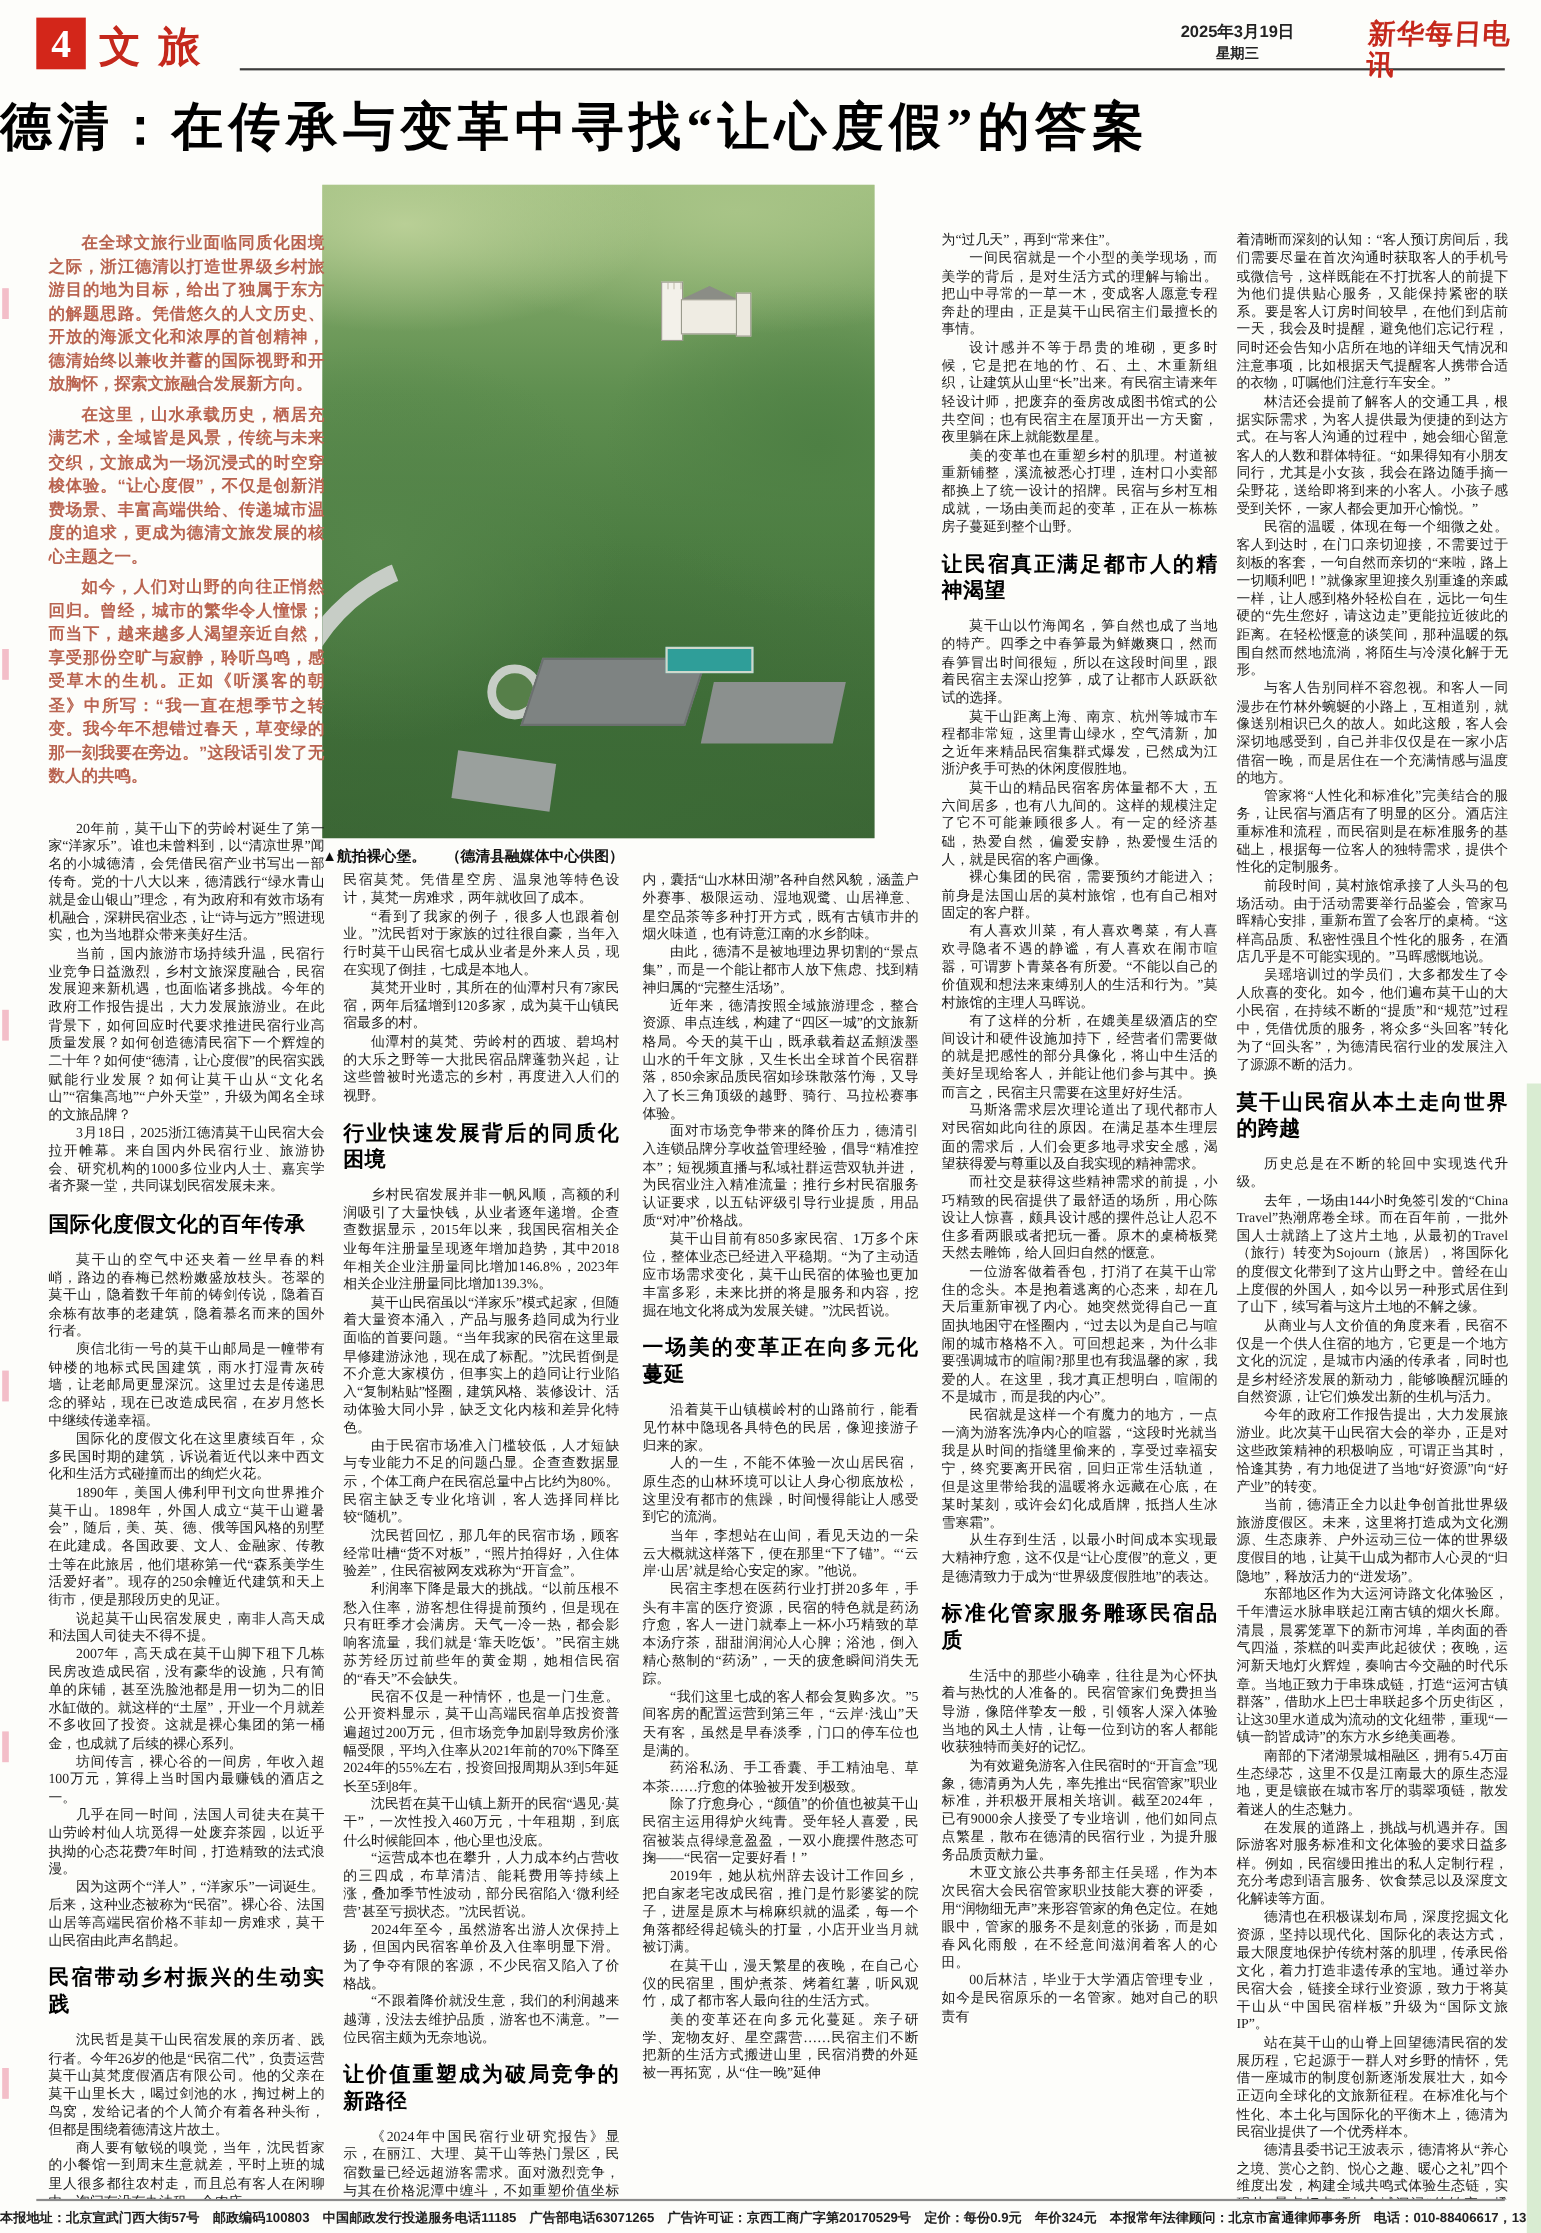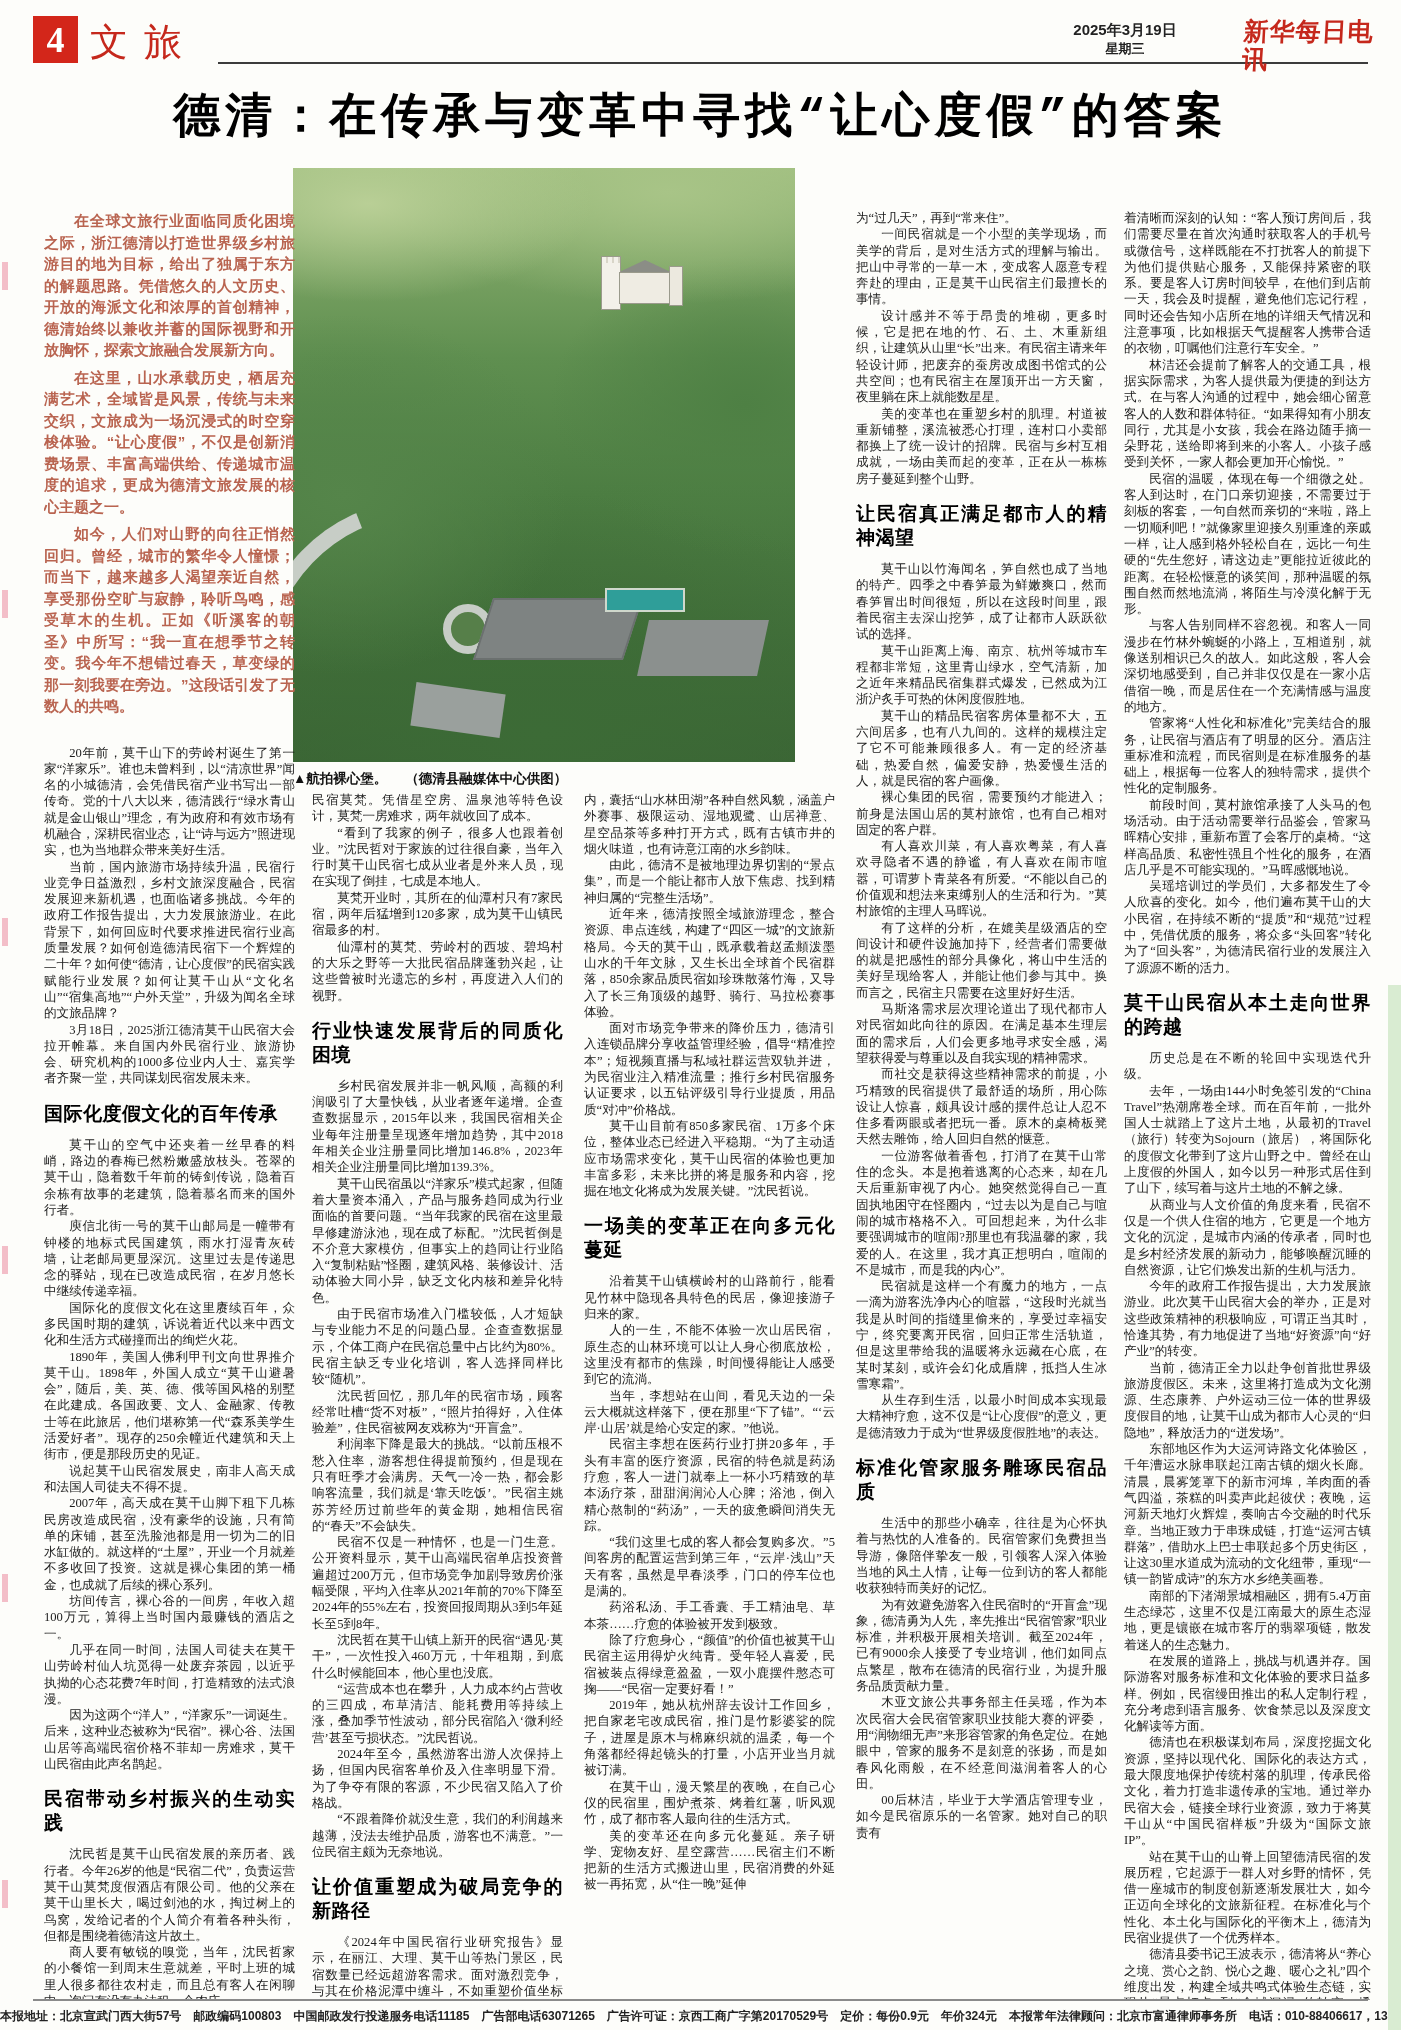--- a/index.html
+++ b/index.html
@@ -2,33 +2,33 @@
 <html><head>
 <meta charset="utf-8">
 <style>
   html,body{margin:0;padding:0}
   body{width:1401px;height:2030px;position:relative;background:#fdfdfa;overflow:hidden;
        font-family:"Liberation Serif",serif;color:#1b1b1b}
   
   .pagenum{position:absolute;left:33px;top:16px;width:45px;height:47px;background:#d3261a;
            color:#fff;font-family:"Liberation Serif",serif;font-weight:bold;font-size:36px;
            display:flex;align-items:center;justify-content:center}
-  .section-label{position:absolute;left:90px;top:17px;color:#c5281c;font-weight:normal;
+  .section-label{position:absolute;left:90px;top:17px;color:#c5281c;font-weight:bold;
            font-size:38px;letter-spacing:16px;font-family:"Liberation Serif",serif}
   .header-rule{position:absolute;left:218px;top:62px;width:1150px;height:2px;background:#3c3c3c}
   .dateblock{position:absolute;left:1020px;top:20px;width:210px;text-align:center;
            font-family:"Liberation Sans",sans-serif;font-weight:bold;color:#222}
   .dateblock .d1{font-size:15px;line-height:20px}
   .dateblock .d2{font-size:13px;line-height:18px}
   .masthead{position:absolute;left:1243px;top:18px;width:130px;color:#c5281c;
            font-family:"Liberation Serif",serif;font-weight:bold;font-size:25px;line-height:28px;
            letter-spacing:1px;transform:skewX(-3deg)}
   
-  .headline{position:absolute;left:0;top:84px;width:1401px;text-align:center;
-           font-family:Liberation Mono, monospace;font-weight:bold;font-size:47px;
+  .headline{position:absolute;left:0;top:84px;width:1401px;
+           font-family:Liberation Serif, serif;font-weight:bold;font-size:47px;
            letter-spacing:5px;color:#000}
   
   .photo{position:absolute;left:293px;top:168px;width:502px;height:594px;overflow:hidden;
          background:
            radial-gradient(ellipse 320px 140px at 15% 6%, #b9cf96 0%, rgba(185,207,150,0) 70%),
            radial-gradient(ellipse 420px 160px at 75% 4%, #a8c487 0%, rgba(168,196,135,0) 70%),
            radial-gradient(ellipse 260px 200px at 90% 40%, #4e8044 0%, rgba(78,128,68,0) 75%),
            radial-gradient(ellipse 300px 240px at 10% 55%, #55854a 0%, rgba(85,133,74,0) 75%),
            radial-gradient(ellipse 500px 300px at 50% 95%, #3c6b36 0%, rgba(60,107,54,0) 80%),
            linear-gradient(180deg,#9dbd7d 0%, #7da565 14%, #5f8f50 32%, #4c7d42 55%, #426f3a 78%, #3a6334 100%)}

